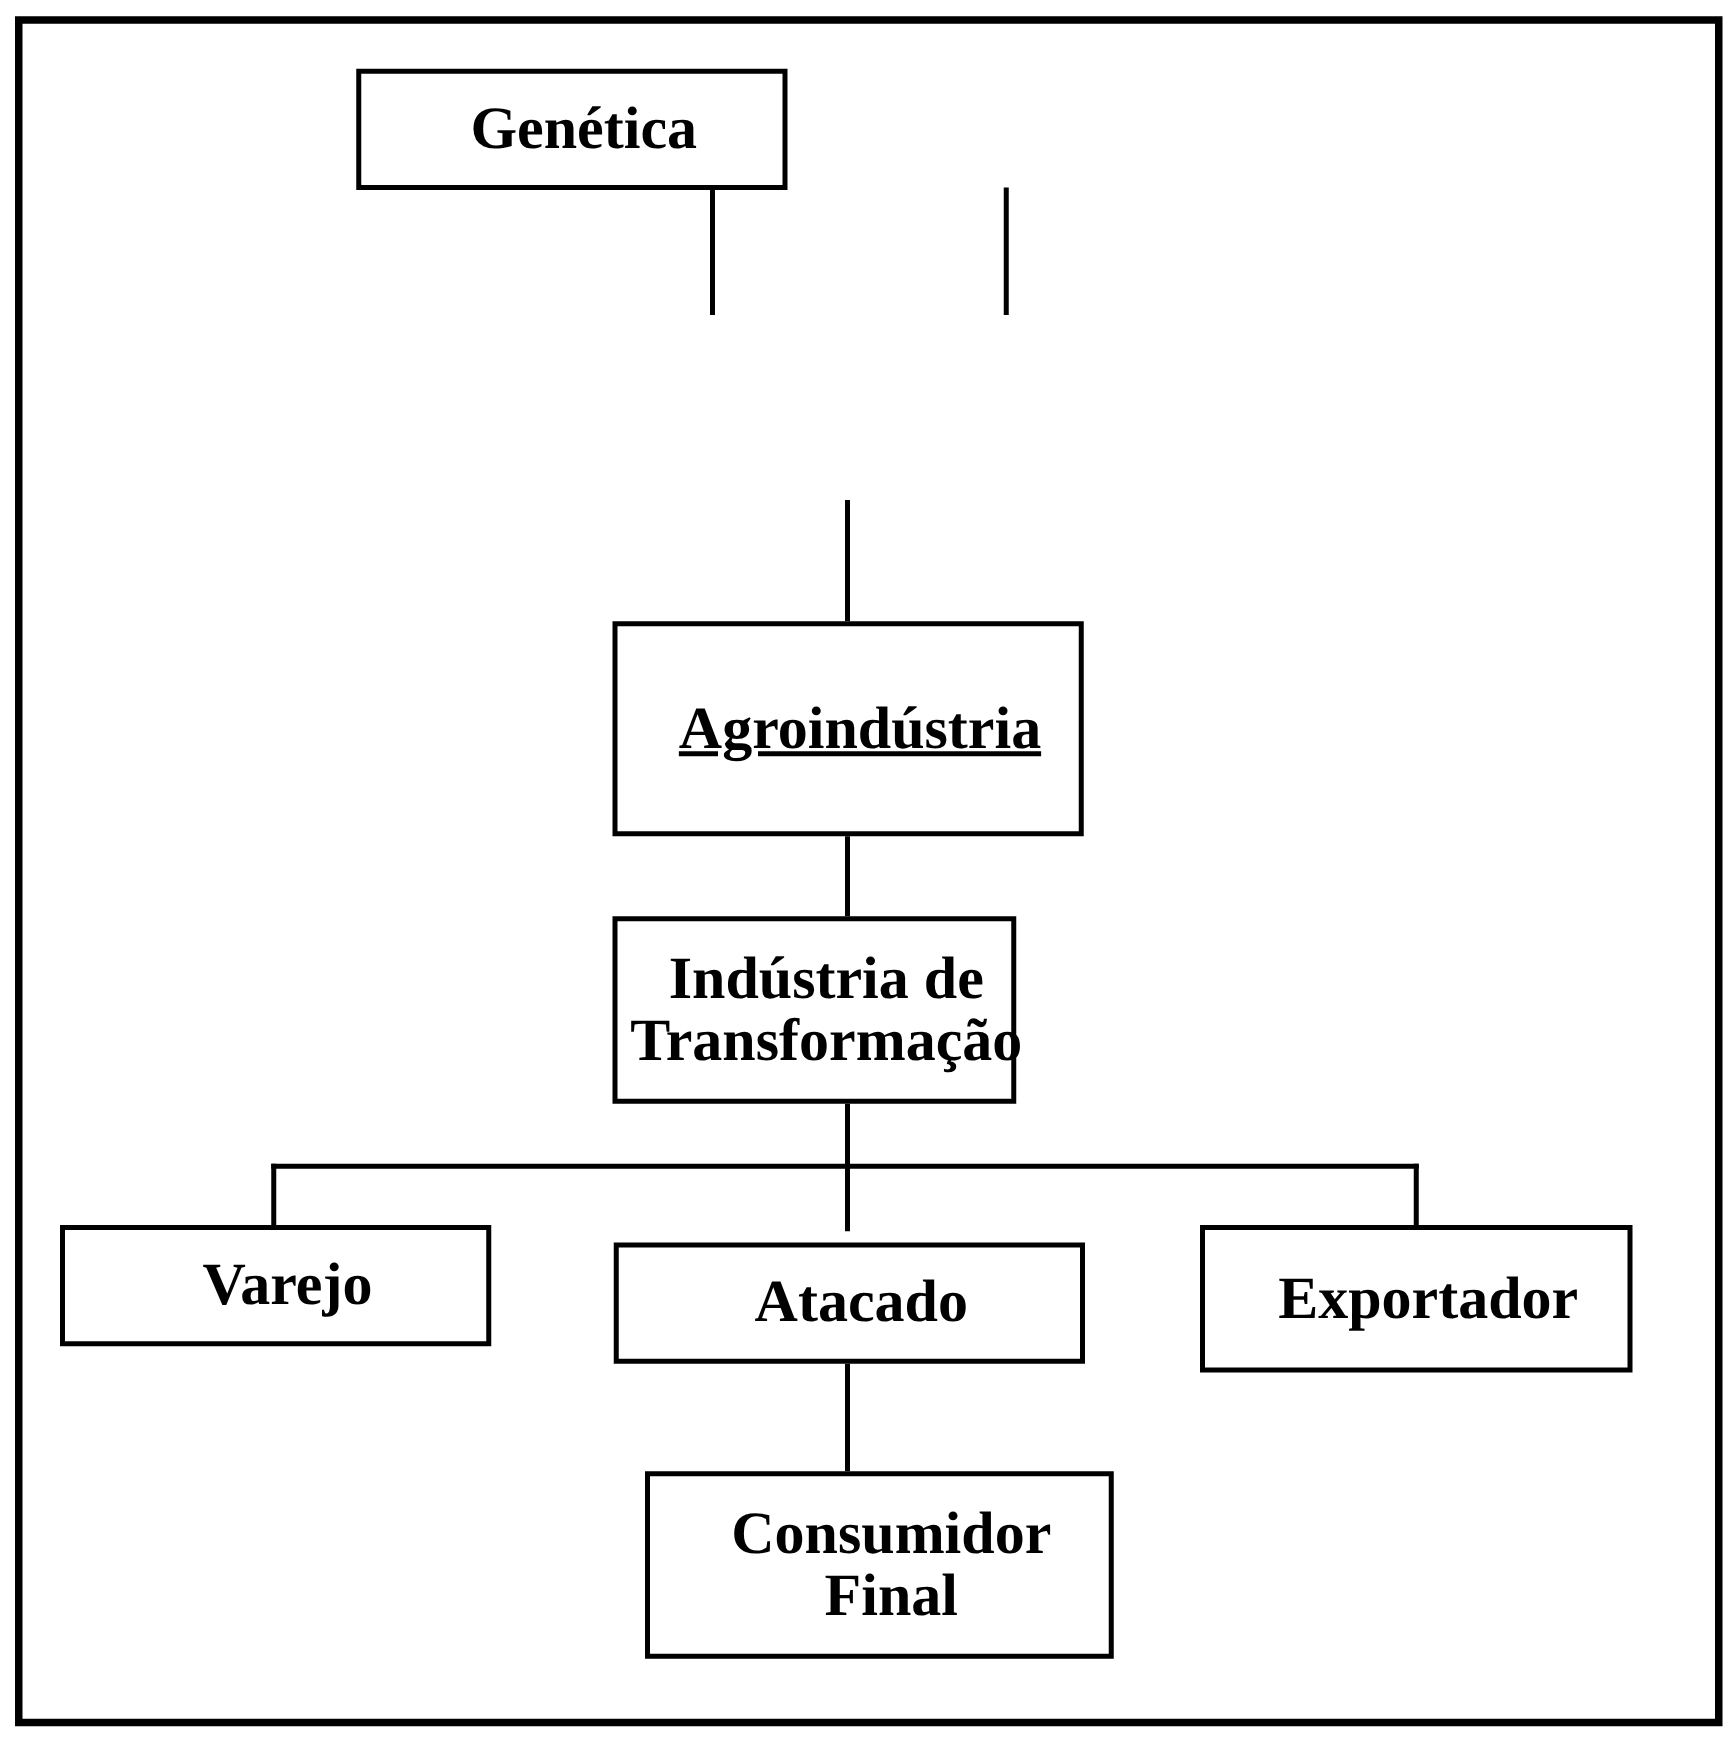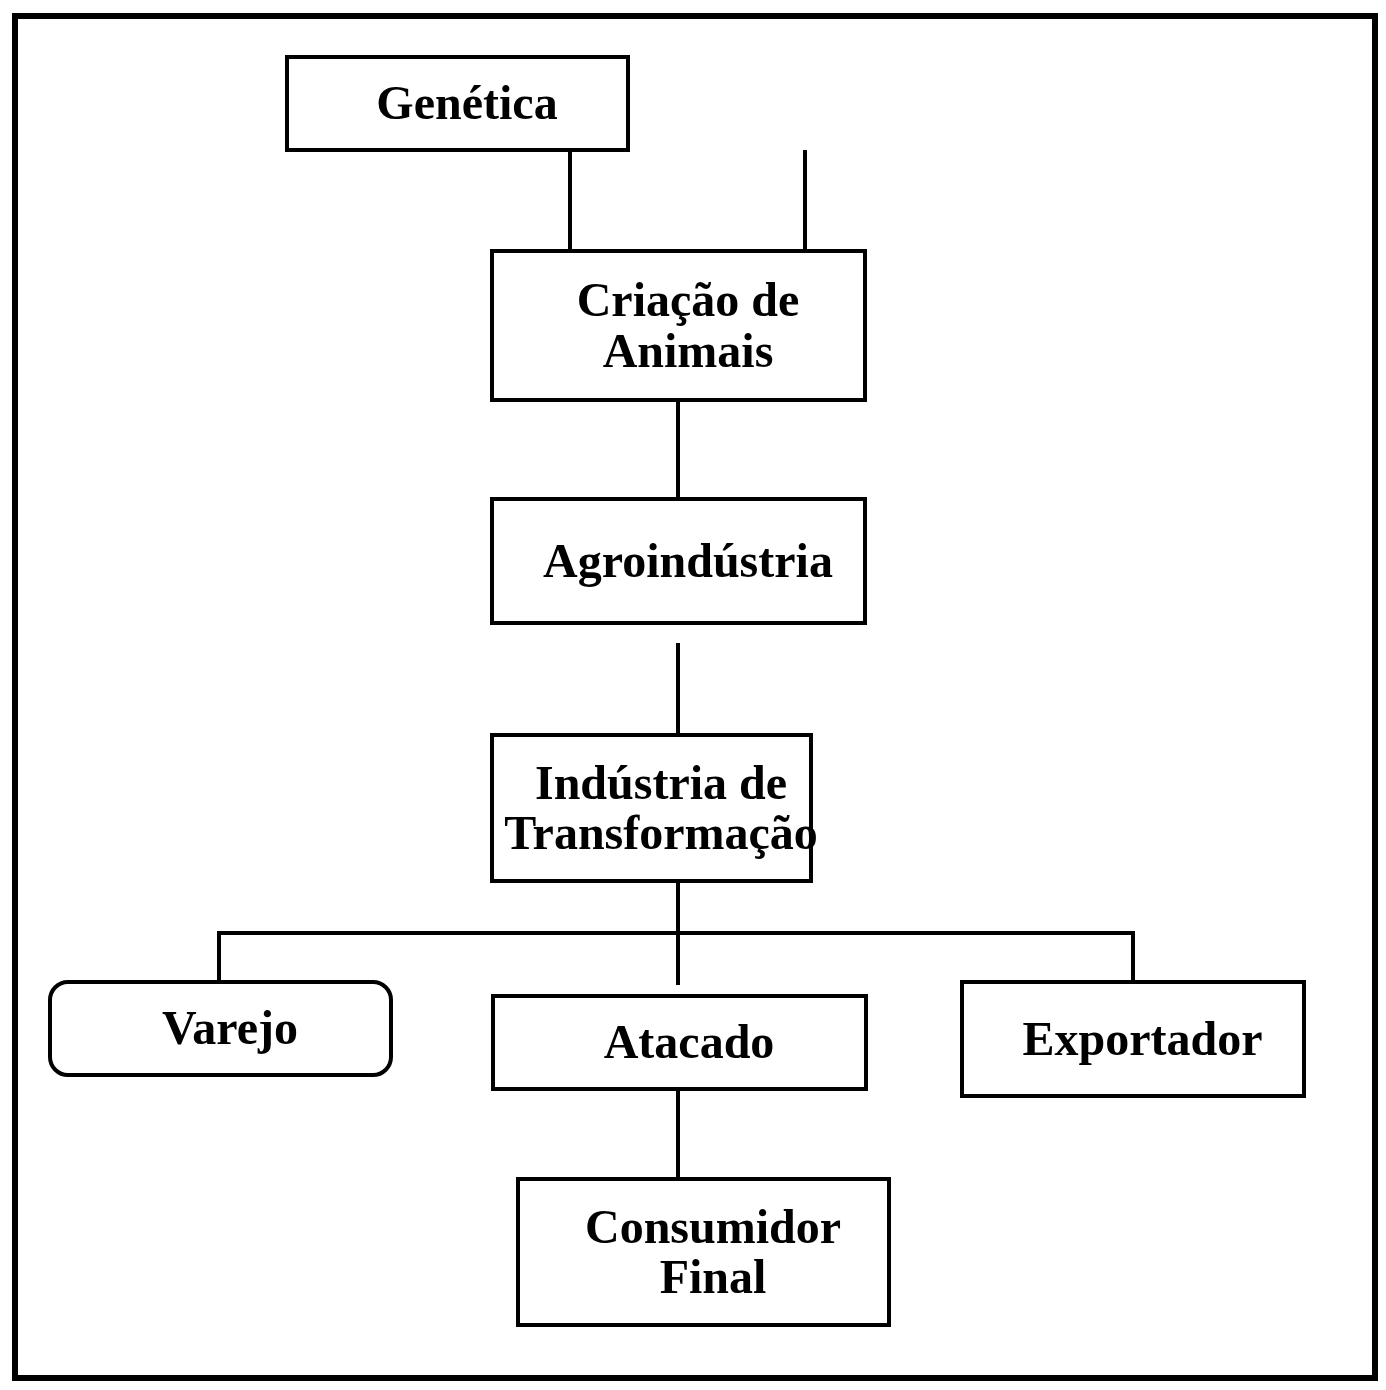--- a/index.html
+++ b/index.html
@@ -62,35 +62,31 @@
   <div class="edge" style="left:217px; top:931px; width:918px; height:4px;"></div>
   <div class="edge" style="left:217px; top:931px; width:4px; height:52px;"></div>
   <div class="edge" style="left:1131px; top:931px; width:4px; height:52px;"></div>
   <div class="edge" style="left:676px; top:1077px; width:4px; height:103px;"></div>
 
   <div class="node" style="left:285px; top:55px; width:345px; height:97px;">
     <span class="label">Genética</span>
   </div>
 
 
-  <div class="node" style="left:490px; top:249px; width:377px; height:153px;">
-    <span class="label">Criação de
-Animais</span>
-  </div>
 
-  <div class="node" style="left:490px; top:497px; width:377px; height:128px;">
+  <div class="node" style="left:490px; top:497px; width:377px; height:172px;text-decoration:underline;">
     <span class="label">Agroindústria</span>
   </div>
 
   <div class="node" style="left:490px; top:733px; width:323px; height:150px;">
     <span class="label">Indústria de
 Transformação</span>
   </div>
 
-  <div class="node" style="left:48px; top:980px; width:345px; height:97px;border-radius:20px;">
+  <div class="node" style="left:48px; top:980px; width:345px; height:97px;">
     <span class="label">Varejo</span>
   </div>
 
   <div class="node" style="left:491px; top:982px; width:377px; height:97px;margin-top:12px;">
     <span class="label">Atacado</span>
   </div>
 
   <div class="node" style="left:960px; top:980px; width:346px; height:118px;">
     <span class="label">Exportador</span>
   </div>

